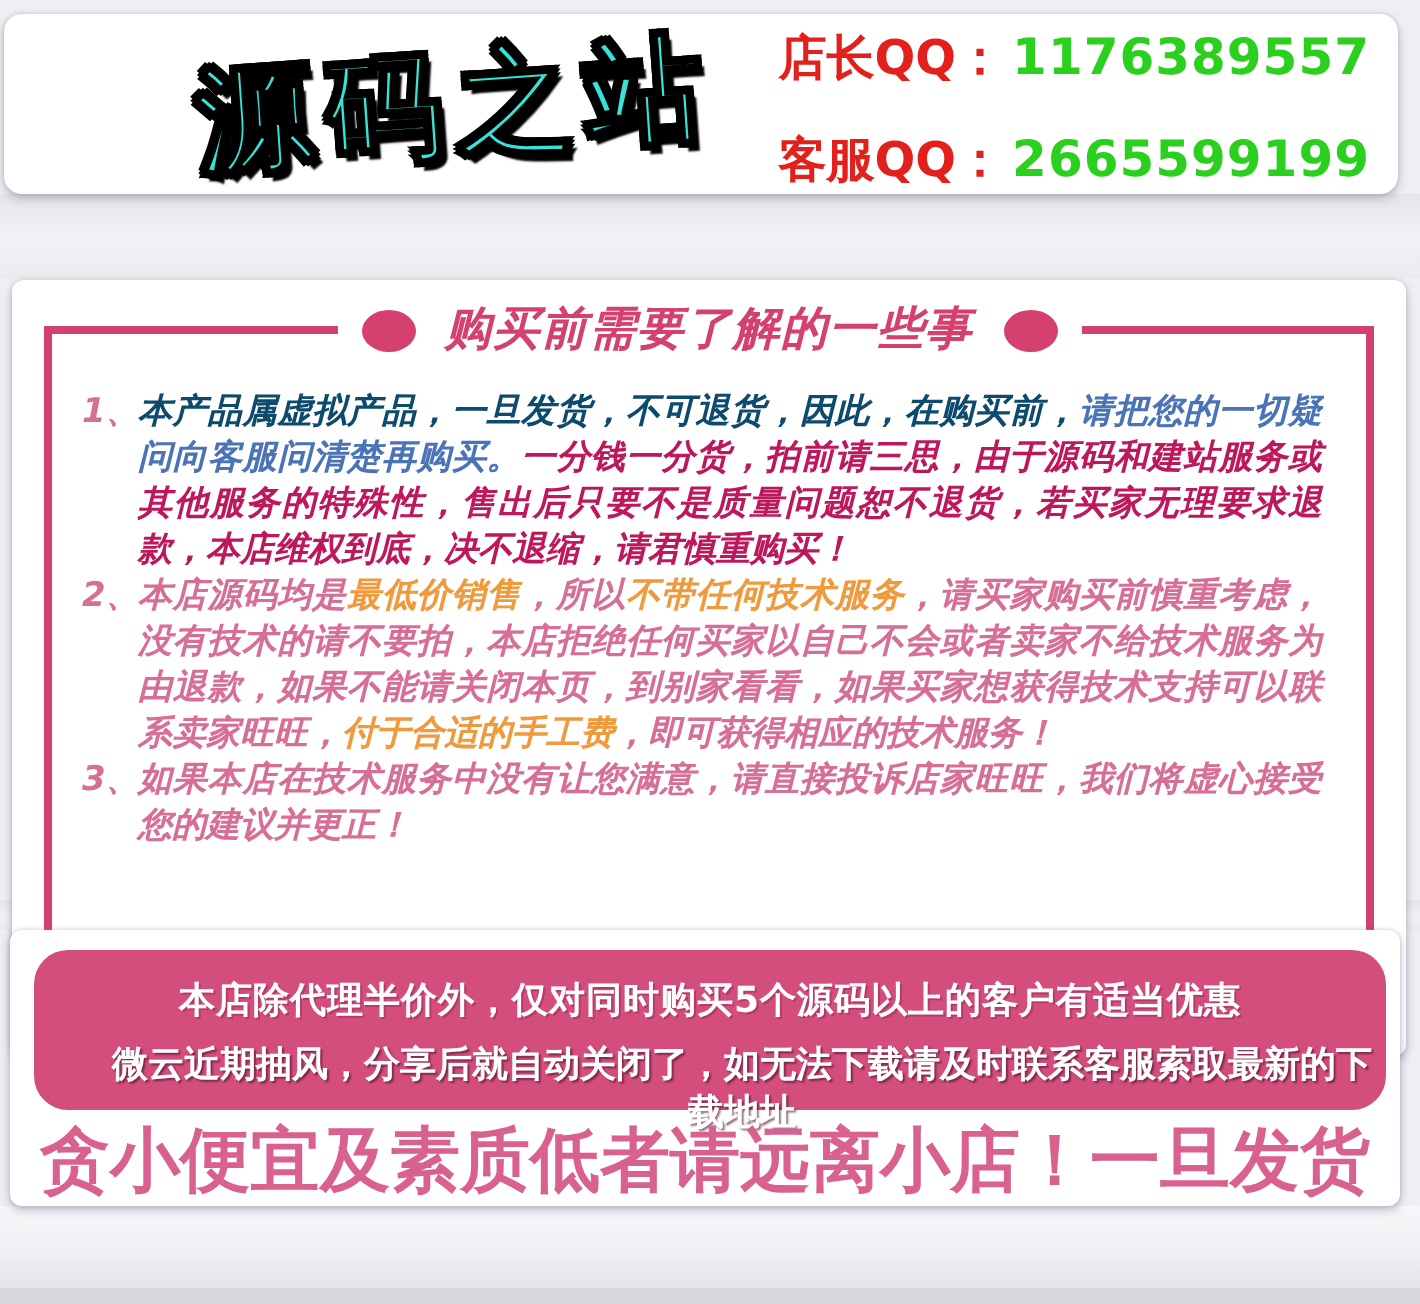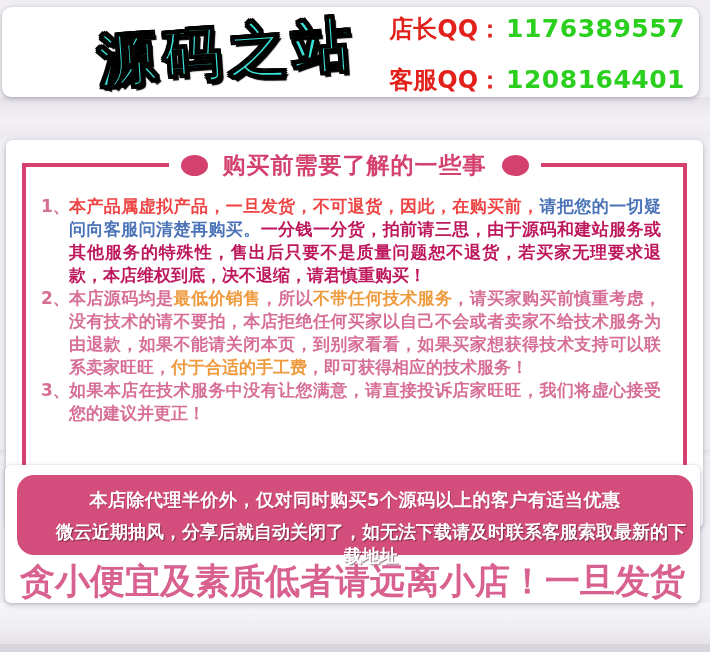--- a/index.html
+++ b/index.html
@@ -26,21 +26,21 @@
       3px 4px 1px #000;
     white-space:nowrap;
   }
   .qq-block{position:absolute;right:14px;top:0;width:290px;height:90px;}
   .qq-row{position:absolute;left:0;right:0;display:flex;align-items:baseline;justify-content:flex-end;white-space:nowrap;}
   .qq-row.r1{top:6px;}
   .qq-row.r2{top:57px;}
   .qq-label{font-size:24px;font-weight:bold;color:var(--red,#e2211c);margin-left:24px;}
   .qq-number{font-size:25px;font-weight:bold;color:var(--green,#2bd01f);letter-spacing:0.5px;margin-left:4px;}
   
-  .main-card{left:6px;top:140px;width:697px;height:388px;border-radius:6px;}
+  .main-card{left:6px;top:140px;width:697px;height:388px;border-radius:6px;font-style:italic;}
   .notice-box{
     position:absolute;left:16px;right:16px;top:23px;bottom:19px;
     border:4px solid var(--pink,#d4416f);
   }
   .notice-header{
     position:absolute;top:-17px;left:50%;transform:translateX(-50%);
     background:#fff;display:flex;align-items:center;gap:15px;
     padding:0 12px;white-space:nowrap;height:30px;
   }
   .dot{width:27px;height:21px;border-radius:50%;background:var(--pink,#d4416f);flex:none;}
@@ -95,36 +95,36 @@
 
 <div class="card top-card">
   <div class="logo">源码之站</div>
   <div class="qq-block">
     <div class="qq-row r1">
       <span class="qq-label">店长QQ：</span>
       <span class="qq-number">1176389557</span>
     </div>
     <div class="qq-row r2">
       <span class="qq-label">客服QQ：</span>
-      <span class="qq-number">1208164401</span>
+      <span class="qq-number">2665599199</span>
     </div>
   </div>
 </div>
 
 <div class="card main-card">
   <div class="notice-box">
     <div class="notice-header">
       <span class="dot"></span>
       <span class="notice-title">购买前需要了解的一些事</span>
       <span class="dot"></span>
     </div>
     <div class="notice-body">
         <div class="notice-item">
           <span class="marker">1、</span>
-          <div class="item-text"><span style="color: #ef4444;">本产品属虚拟产品，一旦发货，不可退货，因此，在购买前，</span><span style="color: rgb(74, 115, 184);">请把您的一切疑问向客服问清楚再购买。</span><span style="color: #be185d;">一分钱一分货，拍前请三思，由于源码和建站服务或其他服务的特殊性，售出后只要不是质量问题恕不退货，若买家无理要求退款，本店维权到底，决不退缩，请君慎重购买！</span></div>
+          <div class="item-text"><span style="color: #0c4a6e;">本产品属虚拟产品，一旦发货，不可退货，因此，在购买前，</span><span style="color: rgb(74, 115, 184);">请把您的一切疑问向客服问清楚再购买。</span><span style="color: #be185d;">一分钱一分货，拍前请三思，由于源码和建站服务或其他服务的特殊性，售出后只要不是质量问题恕不退货，若买家无理要求退款，本店维权到底，决不退缩，请君慎重购买！</span></div>
         </div>
         <div class="notice-item">
           <span class="marker">2、</span>
           <div class="item-text"><span style="color: rgb(215, 110, 150);">本店源码均是</span><span style="color: rgb(240, 154, 62);">最低价销售</span><span style="color: rgb(215, 110, 150);">，所以</span><span style="color: rgb(240, 154, 62);">不带任何技术服务</span><span style="color: rgb(215, 110, 150);">，请买家购买前慎重考虑，没有技术的请不要拍，本店拒绝任何买家以自己不会或者卖家不给技术服务为由退款，如果不能请关闭本页，到别家看看，如果买家想获得技术支持可以联系卖家旺旺，</span><span style="color: rgb(240, 154, 62);">付于合适的手工费</span><span style="color: rgb(215, 110, 150);">，即可获得相应的技术服务！</span></div>
         </div>
         <div class="notice-item">
           <span class="marker">3、</span>
           <div class="item-text"><span style="color: rgb(215, 110, 150);">如果本店在技术服务中没有让您满意，请直接投诉店家旺旺，我们将虚心接受您的建议并更正！</span></div>
         </div>
       </div>

